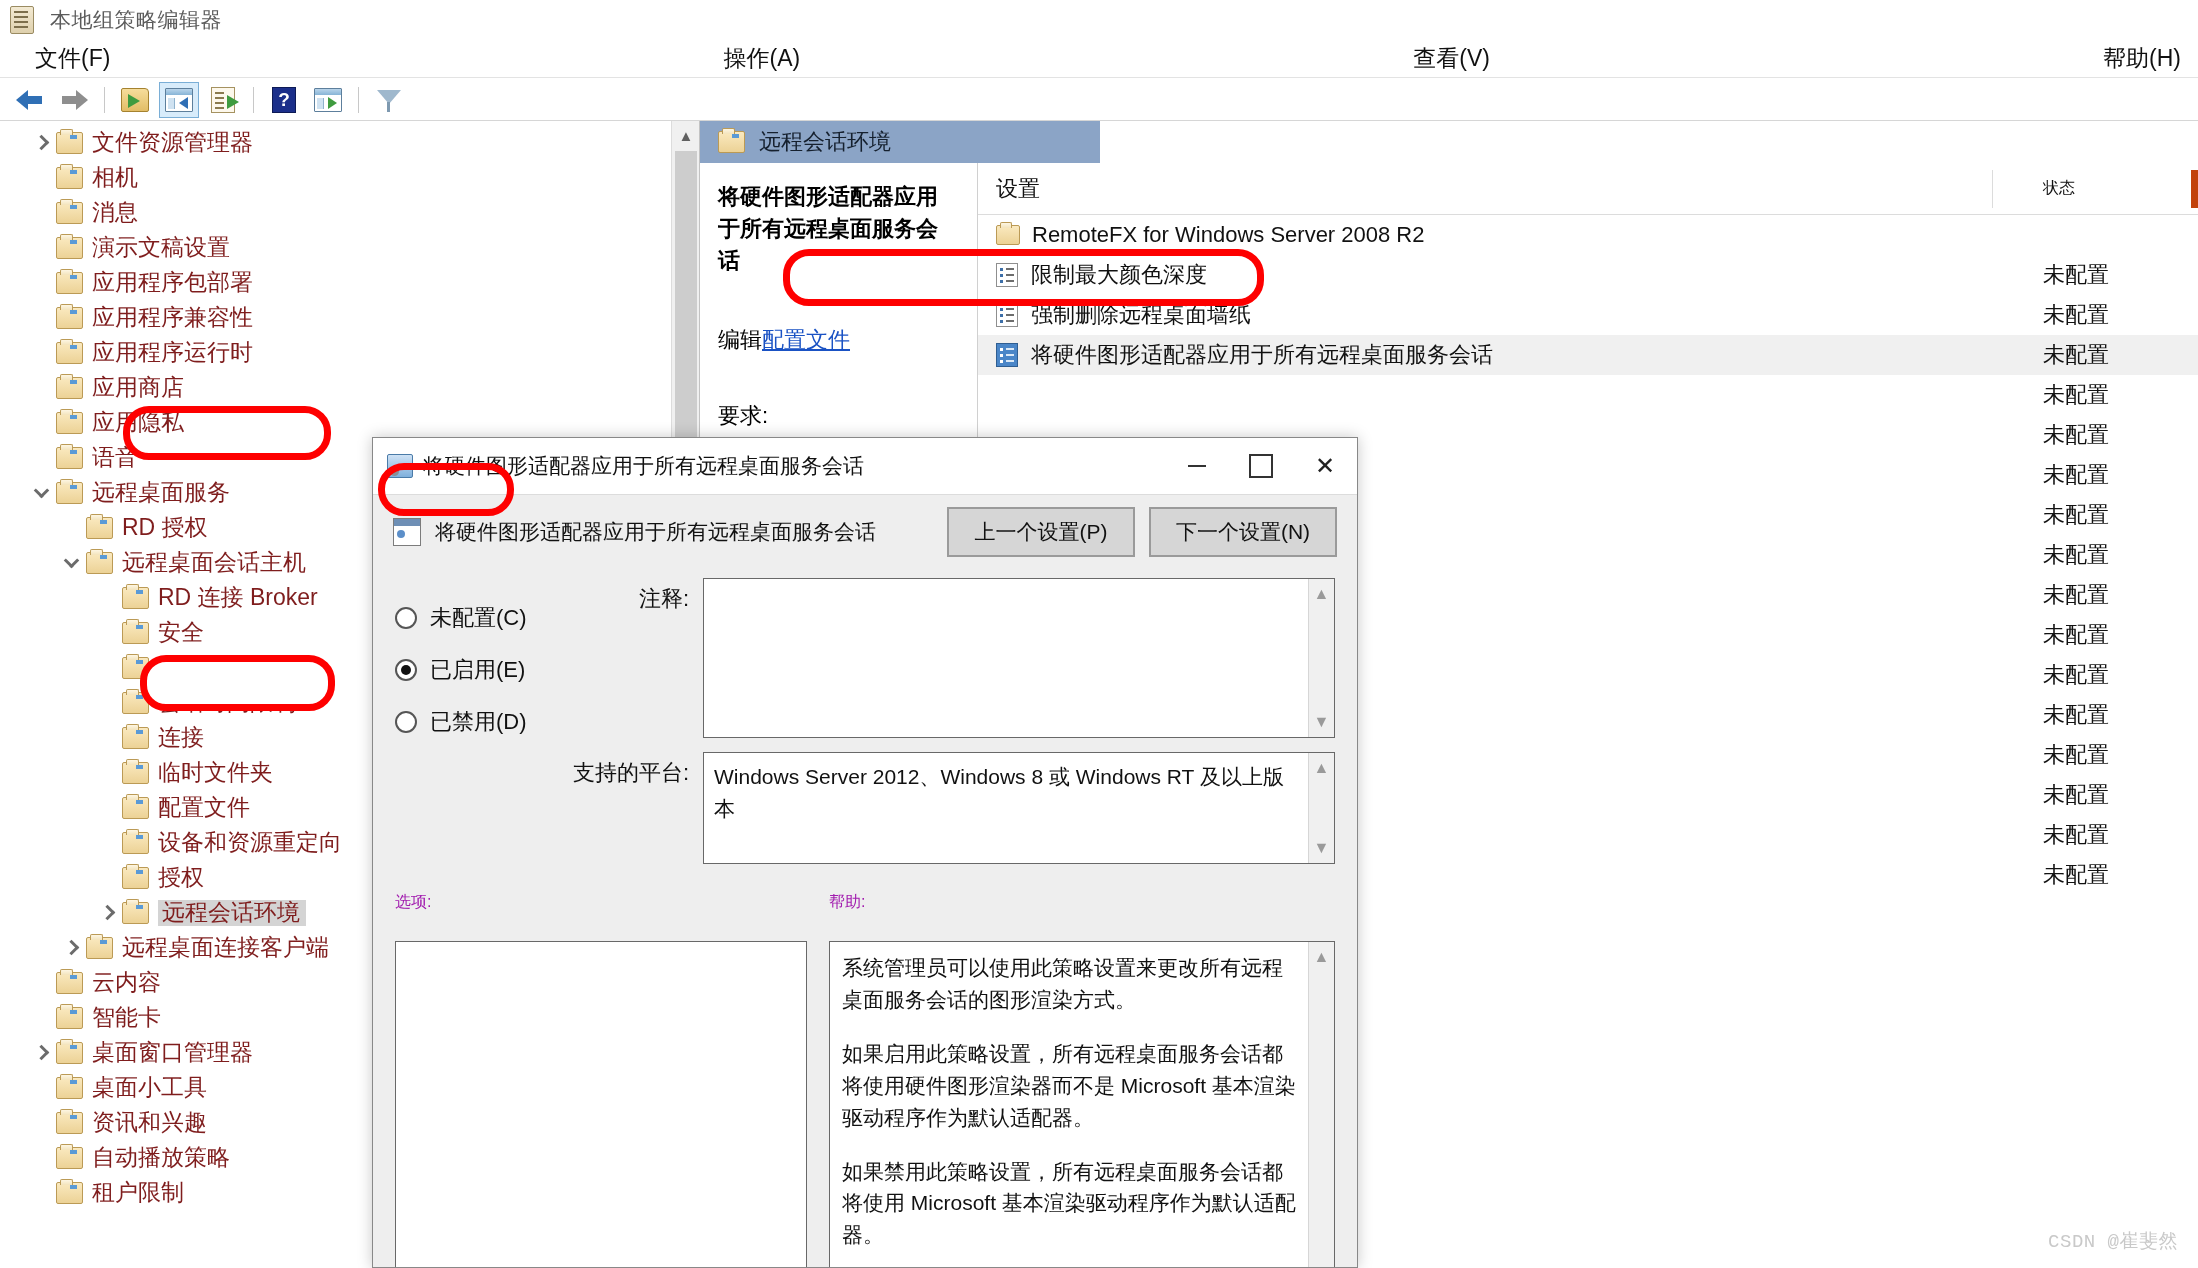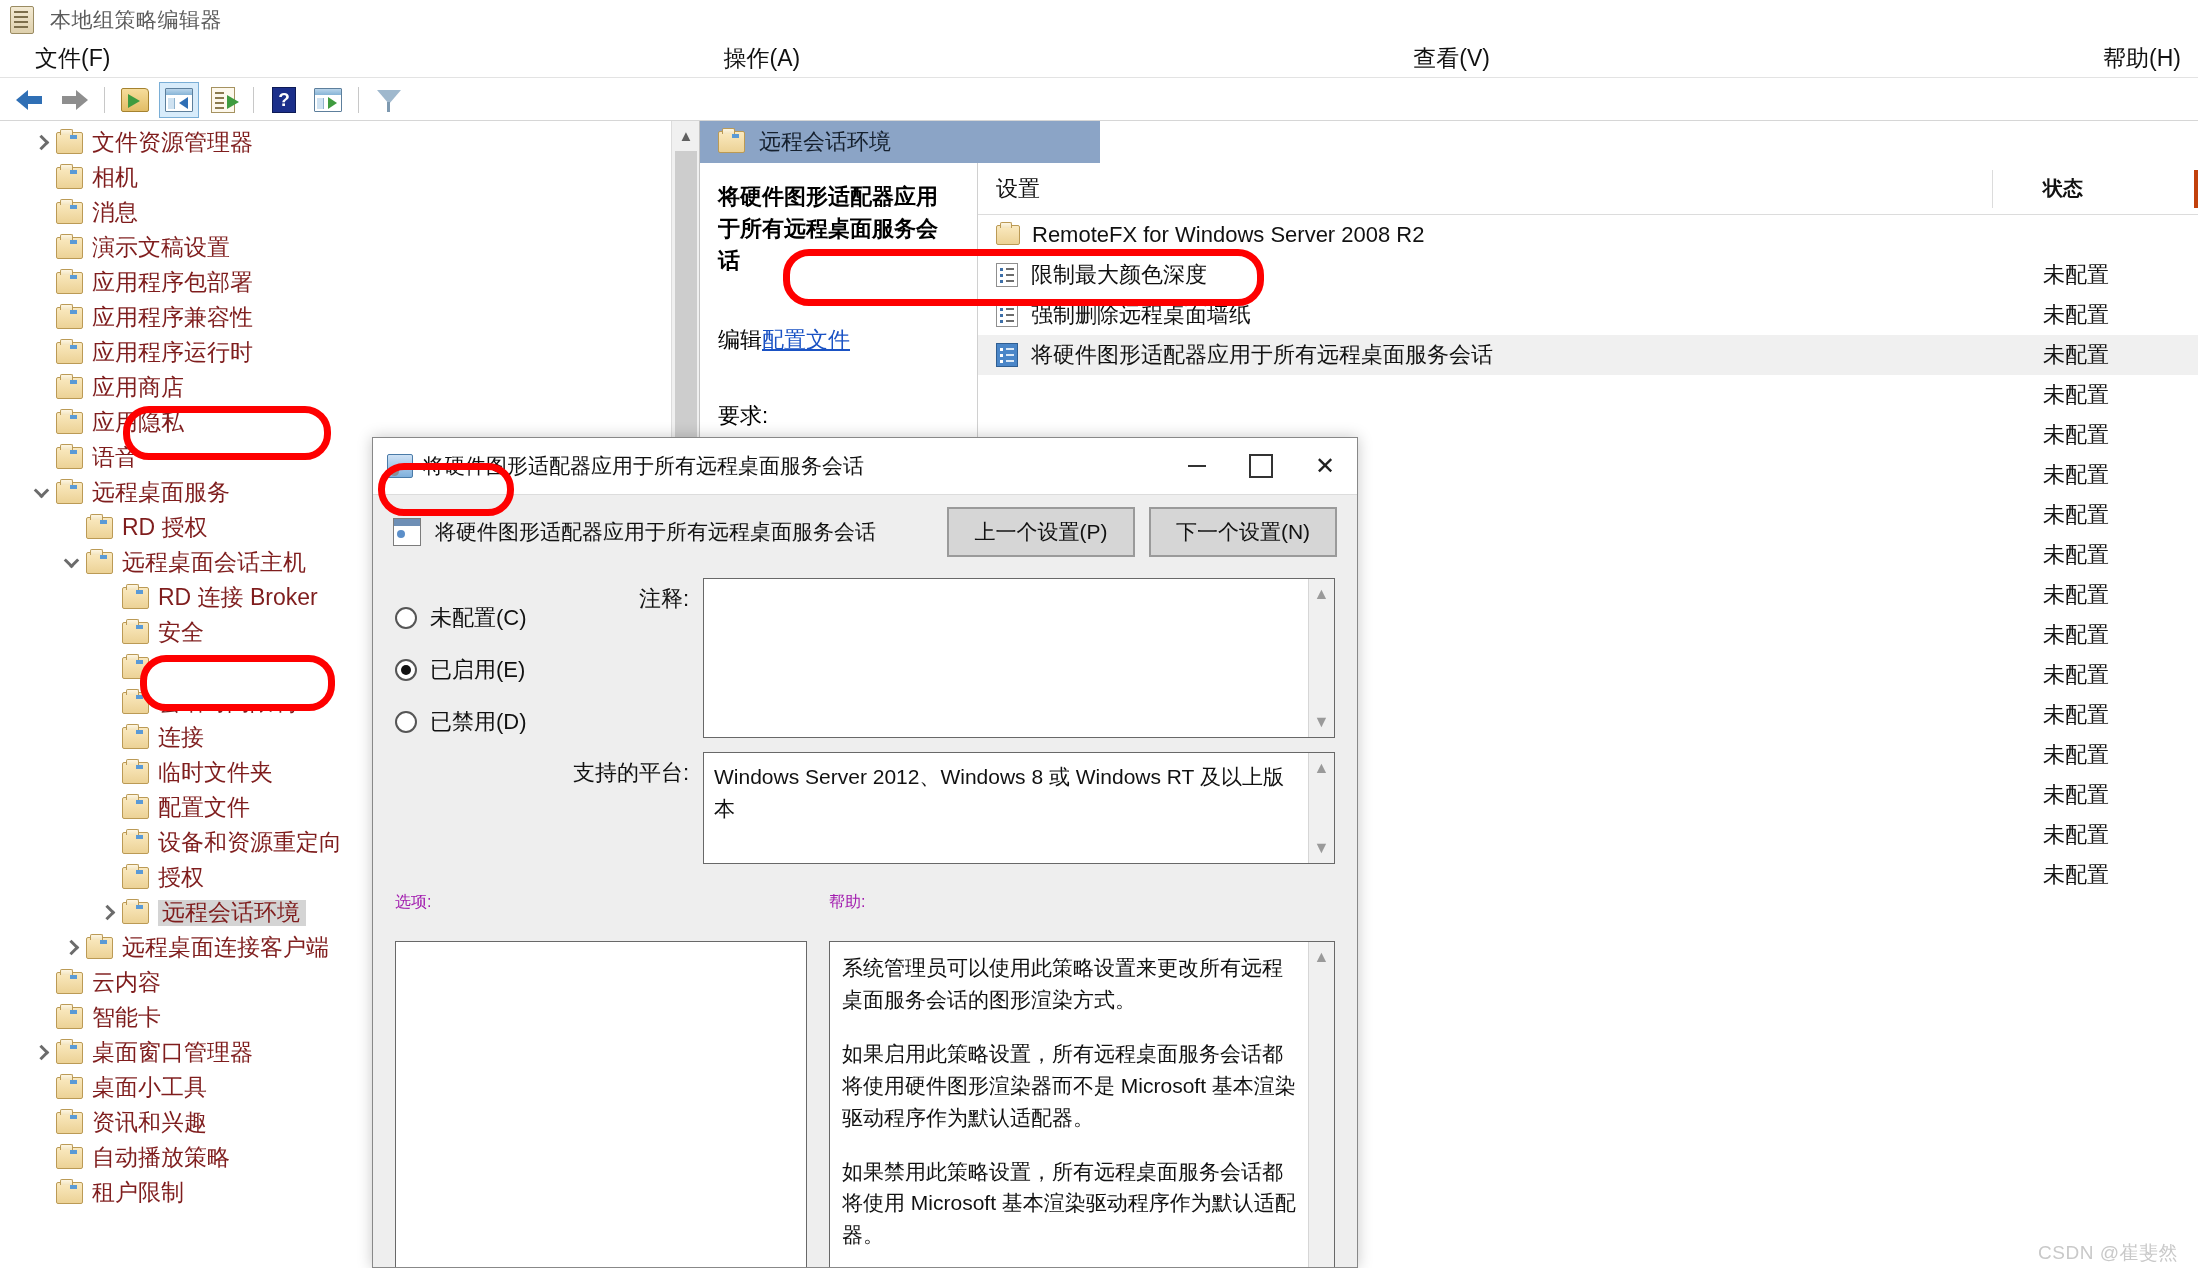--- a/index.html
+++ b/index.html
@@ -242,22 +242,22 @@
   .rp-right { flex: 1; position: relative; }
   .rp-colhead {
     height: 52px; display: flex; align-items: center;
     border-bottom: 1px solid #dcdcdc;
   }
   .col-setting {
     width: 1015px; font-size: 22px; color: #111; padding-left: 18px;
     border-right: 1px solid #dcdcdc; height: 38px; display: flex; align-items: center;
   }
   .col-status {
-    width: 205px; font-size: 20px; color: #111; padding-left: 50px;
-    border-right: 4px solid #c2410c; height: 38px; display: flex; align-items: center; font-weight: bold;
+    width: 205px; font-size: 16px; color: #111; padding-left: 50px;
+    border-right: 7px solid #c2410c; height: 38px; display: flex; align-items: center;
   }
   .list-row {
     height: 40px; display: flex; align-items: center; font-size: 22px; color: #111;
   }
   .list-row.alt { background: #f0f0f0; }
   .lr-name { width: 1015px; display: flex; align-items: center; padding-left: 18px; }
   .lr-status { width: 205px; padding-left: 50px; }
   .ic-folder-sm {
     width: 24px; height: 20px; flex: none; margin-right: 12px;
     background: linear-gradient(#fae9bf, #ecd296);
@@ -391,22 +391,22 @@
     flex: 1; background: #ffffff; border: 1px solid #686868; display: flex;
   }
   .help-text {
     flex: 1; padding: 10px 12px; font-size: 21px; color: #111; line-height: 1.52;
     overflow: hidden;
   }
   .help-text p { margin: 0 0 22px 0; }
 
   
   .watermark {
-    position: absolute; right: 20px; bottom: 2px;
-    font-size: 19px; color: #c9c9c9; z-index: 80; letter-spacing: .5px;
+    position: absolute; right: 20px; bottom: 14px;
+    font-size: 19px; color: #c9c9c9; z-index: 80; letter-spacing: .5px; font-family: Liberation Mono, monospace;
   }
 </style>
 </head>
 <body>
 
 <div id="app">
 
   <div class="titlebar">
     <div class="titlebar-icon">
       <div class="scroll-doc"></div>

